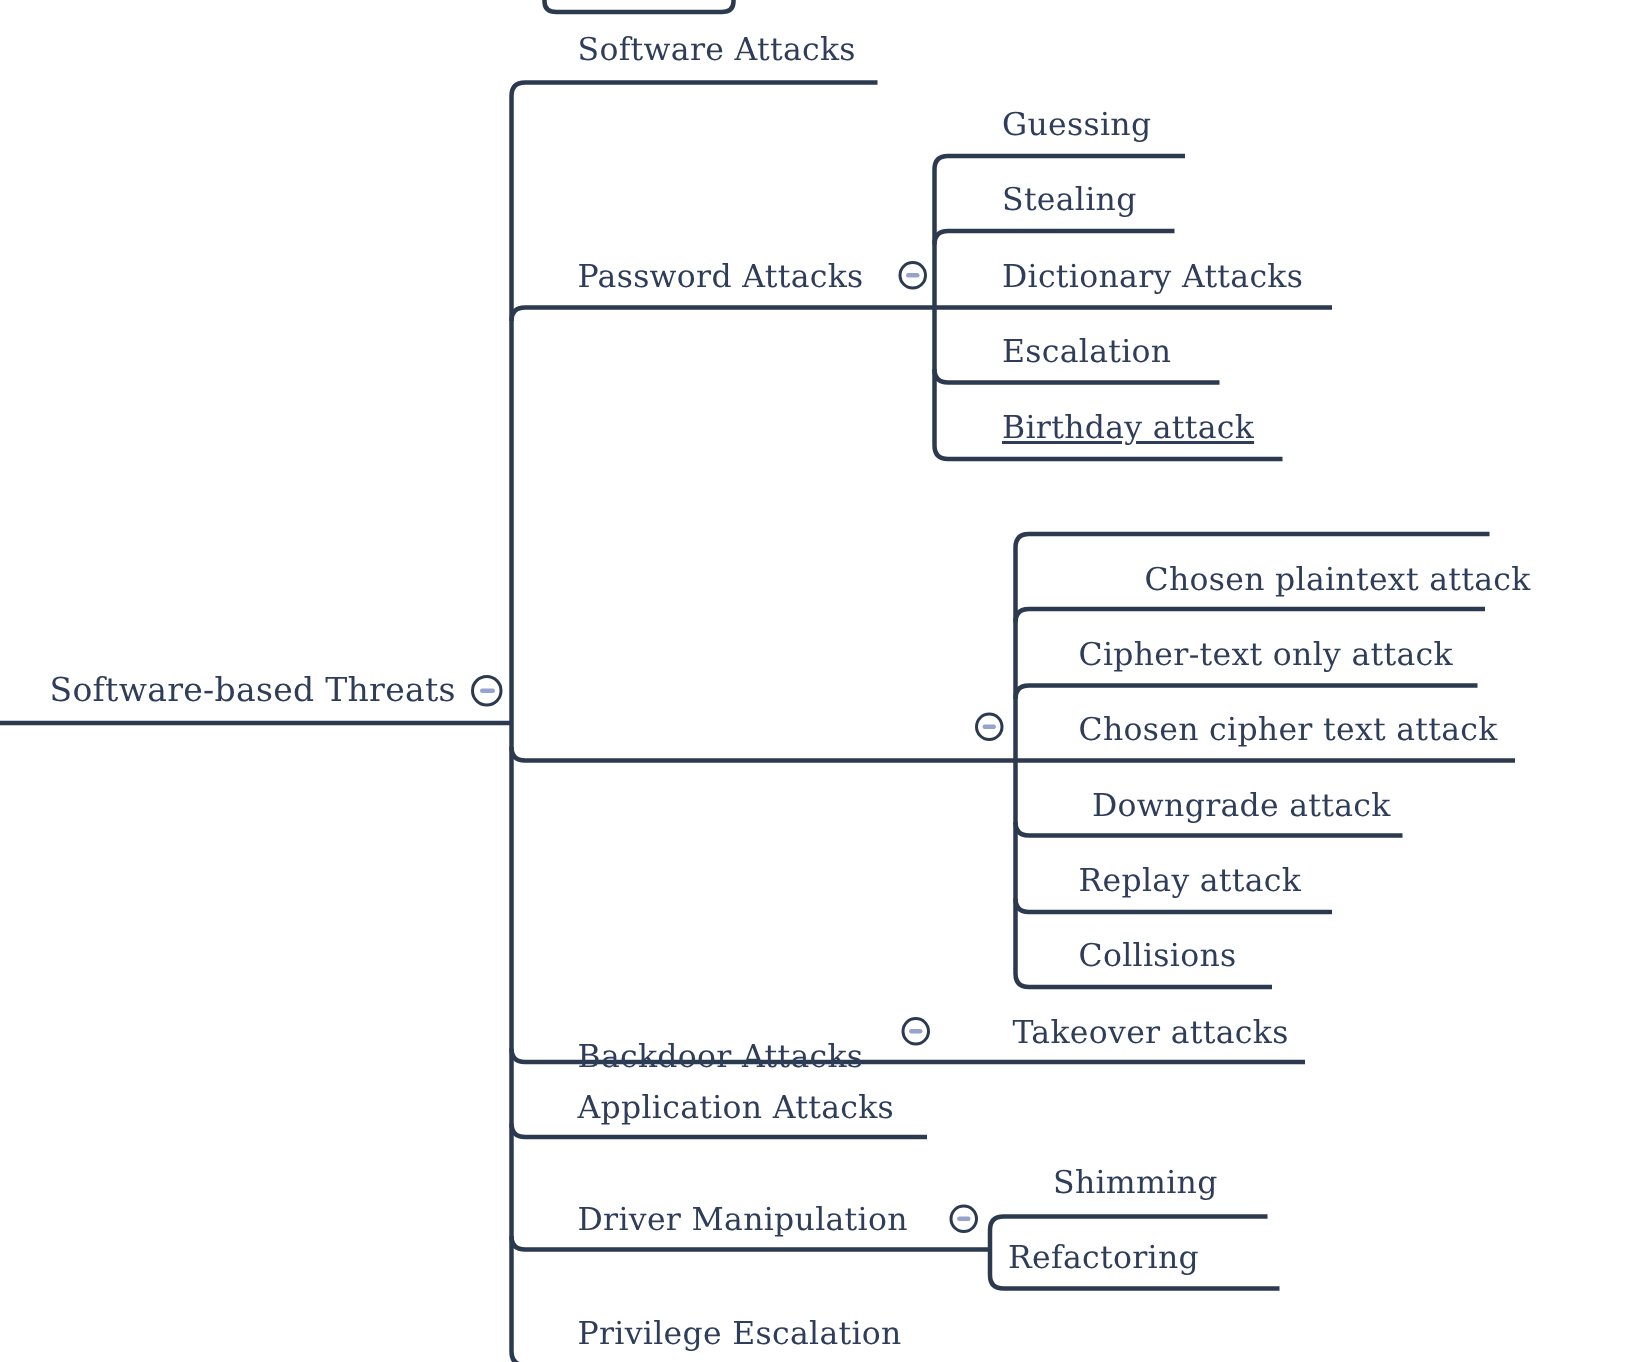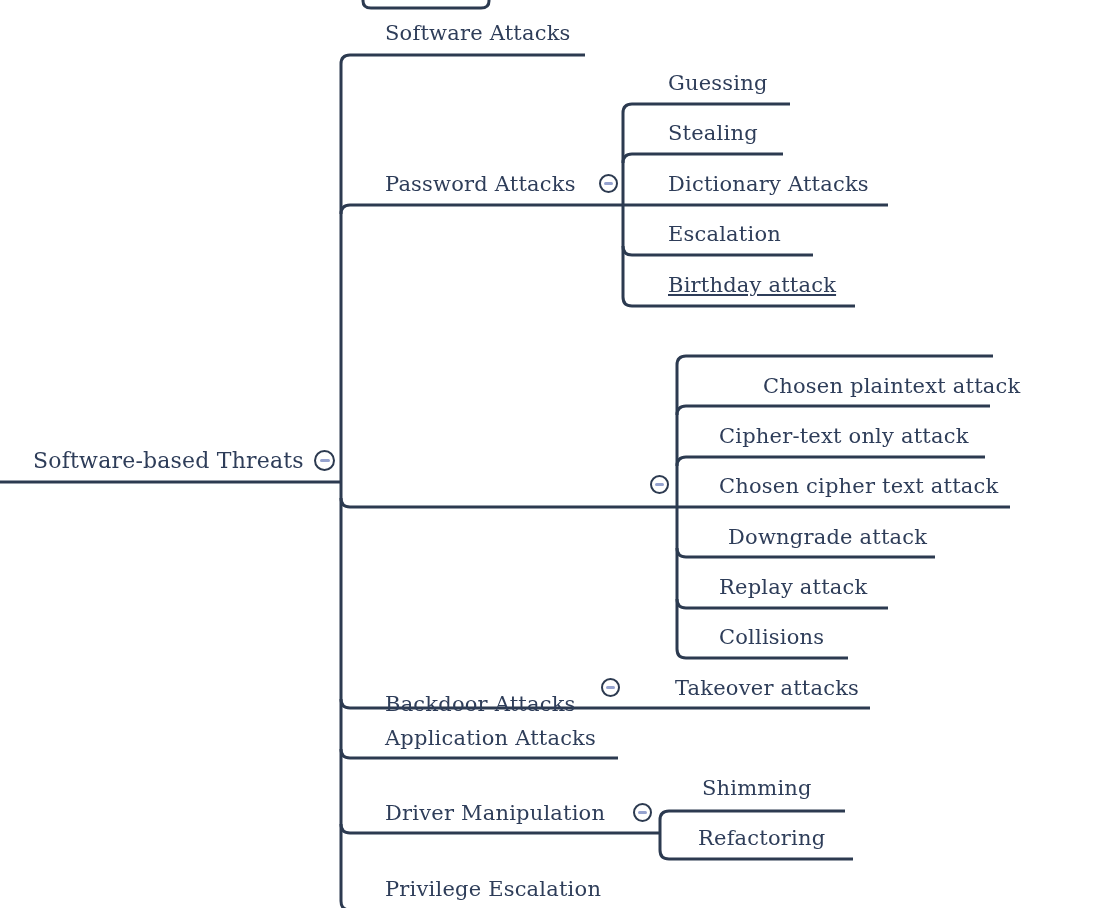--- a/index.html
+++ b/index.html
@@ -72,21 +72,21 @@
   <div class="node-label" style="left:719px;top:375px;margin-left:44px;">Chosen plaintext attack</div>
   <div class="node-label" style="left:719px;top:475px;">Chosen cipher text attack</div>
   <div class="node-label" style="left:719px;top:425px;">Cipher-text only attack</div>
   <div class="node-label" style="left:728px;top:526px;">Downgrade attack</div>
   <div class="node-label" style="left:719px;top:576px;">Replay attack</div>
   <div class="node-label" style="left:719px;top:626px;">Collisions</div>
 
   <div class="node-label" style="left:675px;top:677px;">Takeover attacks</div>
 
   <div class="node-label" style="left:702px;top:777px;">Shimming</div>
-  <div class="node-label" style="left:698px;top:827px;">Refactoring</div>
+  <div class="node-label" style="left:672px;top:827px;">Refactoring</div>
 
   <div class="toggle large" style="left:314px;top:450px;">
     <span class="dash"></span>
   </div>
   <div class="toggle" style="left:599px;top:174px;">
     <span class="dash"></span>
   </div>
   <div class="toggle" style="left:650px;top:475px;">
     <span class="dash"></span>
   </div>

